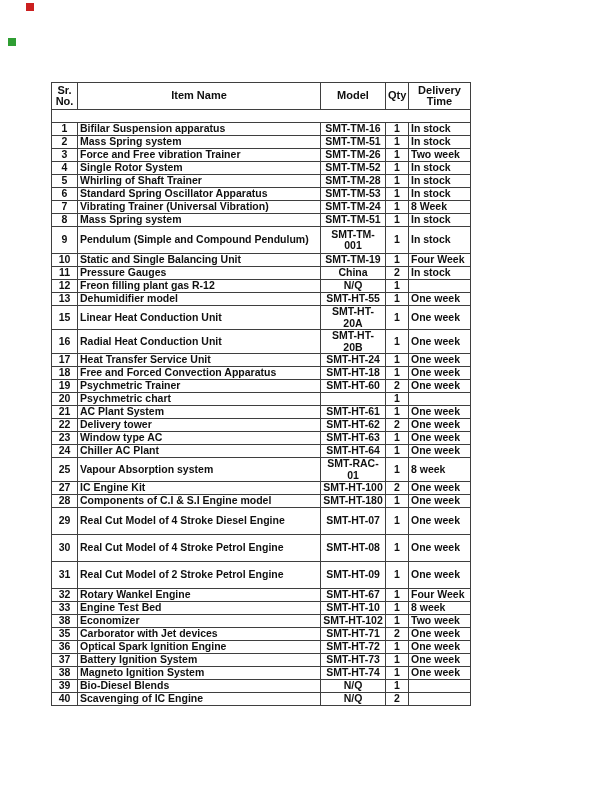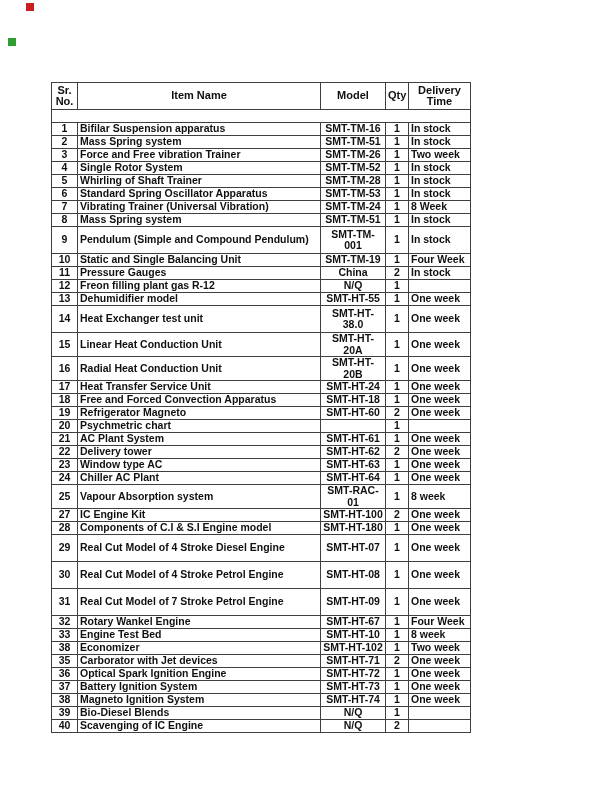--- a/index.html
+++ b/index.html
@@ -171,27 +171,20 @@
       <td class="c-qty">1</td>
       <td class="c-delivery"></td>
     </tr>
         <tr>
       <td class="c-sr">13</td>
       <td class="c-item">Dehumidifier model</td>
       <td class="c-model">SMT-HT-55</td>
       <td class="c-qty">1</td>
       <td class="c-delivery">One week</td>
     </tr>
-        <tr class="tall">
-      <td class="c-sr">14</td>
-      <td class="c-item">Heat Exchanger test unit</td>
-      <td class="c-model">SMT-HT-38.0</td>
-      <td class="c-qty">1</td>
-      <td class="c-delivery">One week</td>
-    </tr>
         <tr>
       <td class="c-sr">15</td>
       <td class="c-item">Linear Heat Conduction Unit</td>
       <td class="c-model">SMT-HT-20A</td>
       <td class="c-qty">1</td>
       <td class="c-delivery">One week</td>
     </tr>
         <tr>
       <td class="c-sr">16</td>
       <td class="c-item">Radial Heat Conduction Unit</td>
@@ -208,21 +201,21 @@
     </tr>
         <tr>
       <td class="c-sr">18</td>
       <td class="c-item">Free and Forced Convection Apparatus</td>
       <td class="c-model">SMT-HT-18</td>
       <td class="c-qty">1</td>
       <td class="c-delivery">One week</td>
     </tr>
         <tr>
       <td class="c-sr">19</td>
-      <td class="c-item">Refrigerator Magneto</td>
+      <td class="c-item">Psychmetric Trainer</td>
       <td class="c-model">SMT-HT-60</td>
       <td class="c-qty">2</td>
       <td class="c-delivery">One week</td>
     </tr>
         <tr>
       <td class="c-sr">20</td>
       <td class="c-item">Psychmetric chart</td>
       <td class="c-model"></td>
       <td class="c-qty">1</td>
       <td class="c-delivery"></td>
@@ -285,21 +278,21 @@
     </tr>
         <tr class="tall">
       <td class="c-sr">30</td>
       <td class="c-item">Real Cut Model of 4 Stroke Petrol Engine</td>
       <td class="c-model">SMT-HT-08</td>
       <td class="c-qty">1</td>
       <td class="c-delivery">One week</td>
     </tr>
         <tr class="tall">
       <td class="c-sr">31</td>
-      <td class="c-item">Real Cut Model of 7 Stroke Petrol Engine</td>
+      <td class="c-item">Real Cut Model of 2 Stroke Petrol Engine</td>
       <td class="c-model">SMT-HT-09</td>
       <td class="c-qty">1</td>
       <td class="c-delivery">One week</td>
     </tr>
         <tr>
       <td class="c-sr">32</td>
       <td class="c-item">Rotary Wankel Engine</td>
       <td class="c-model">SMT-HT-67</td>
       <td class="c-qty">1</td>
       <td class="c-delivery">Four Week</td>

